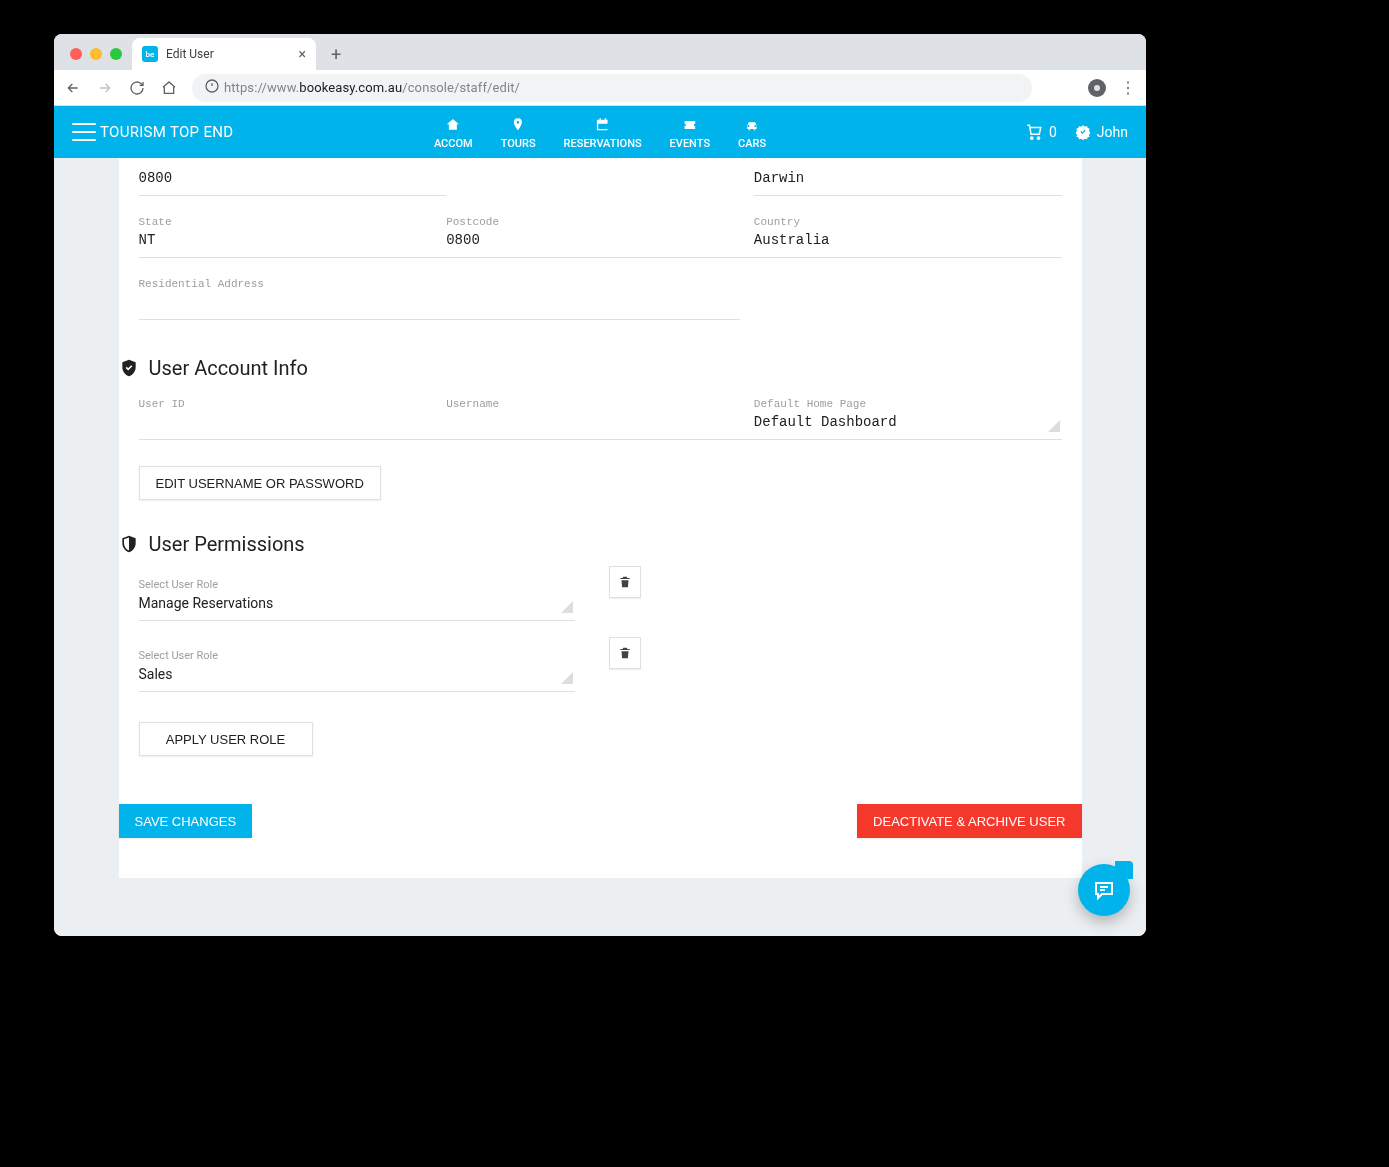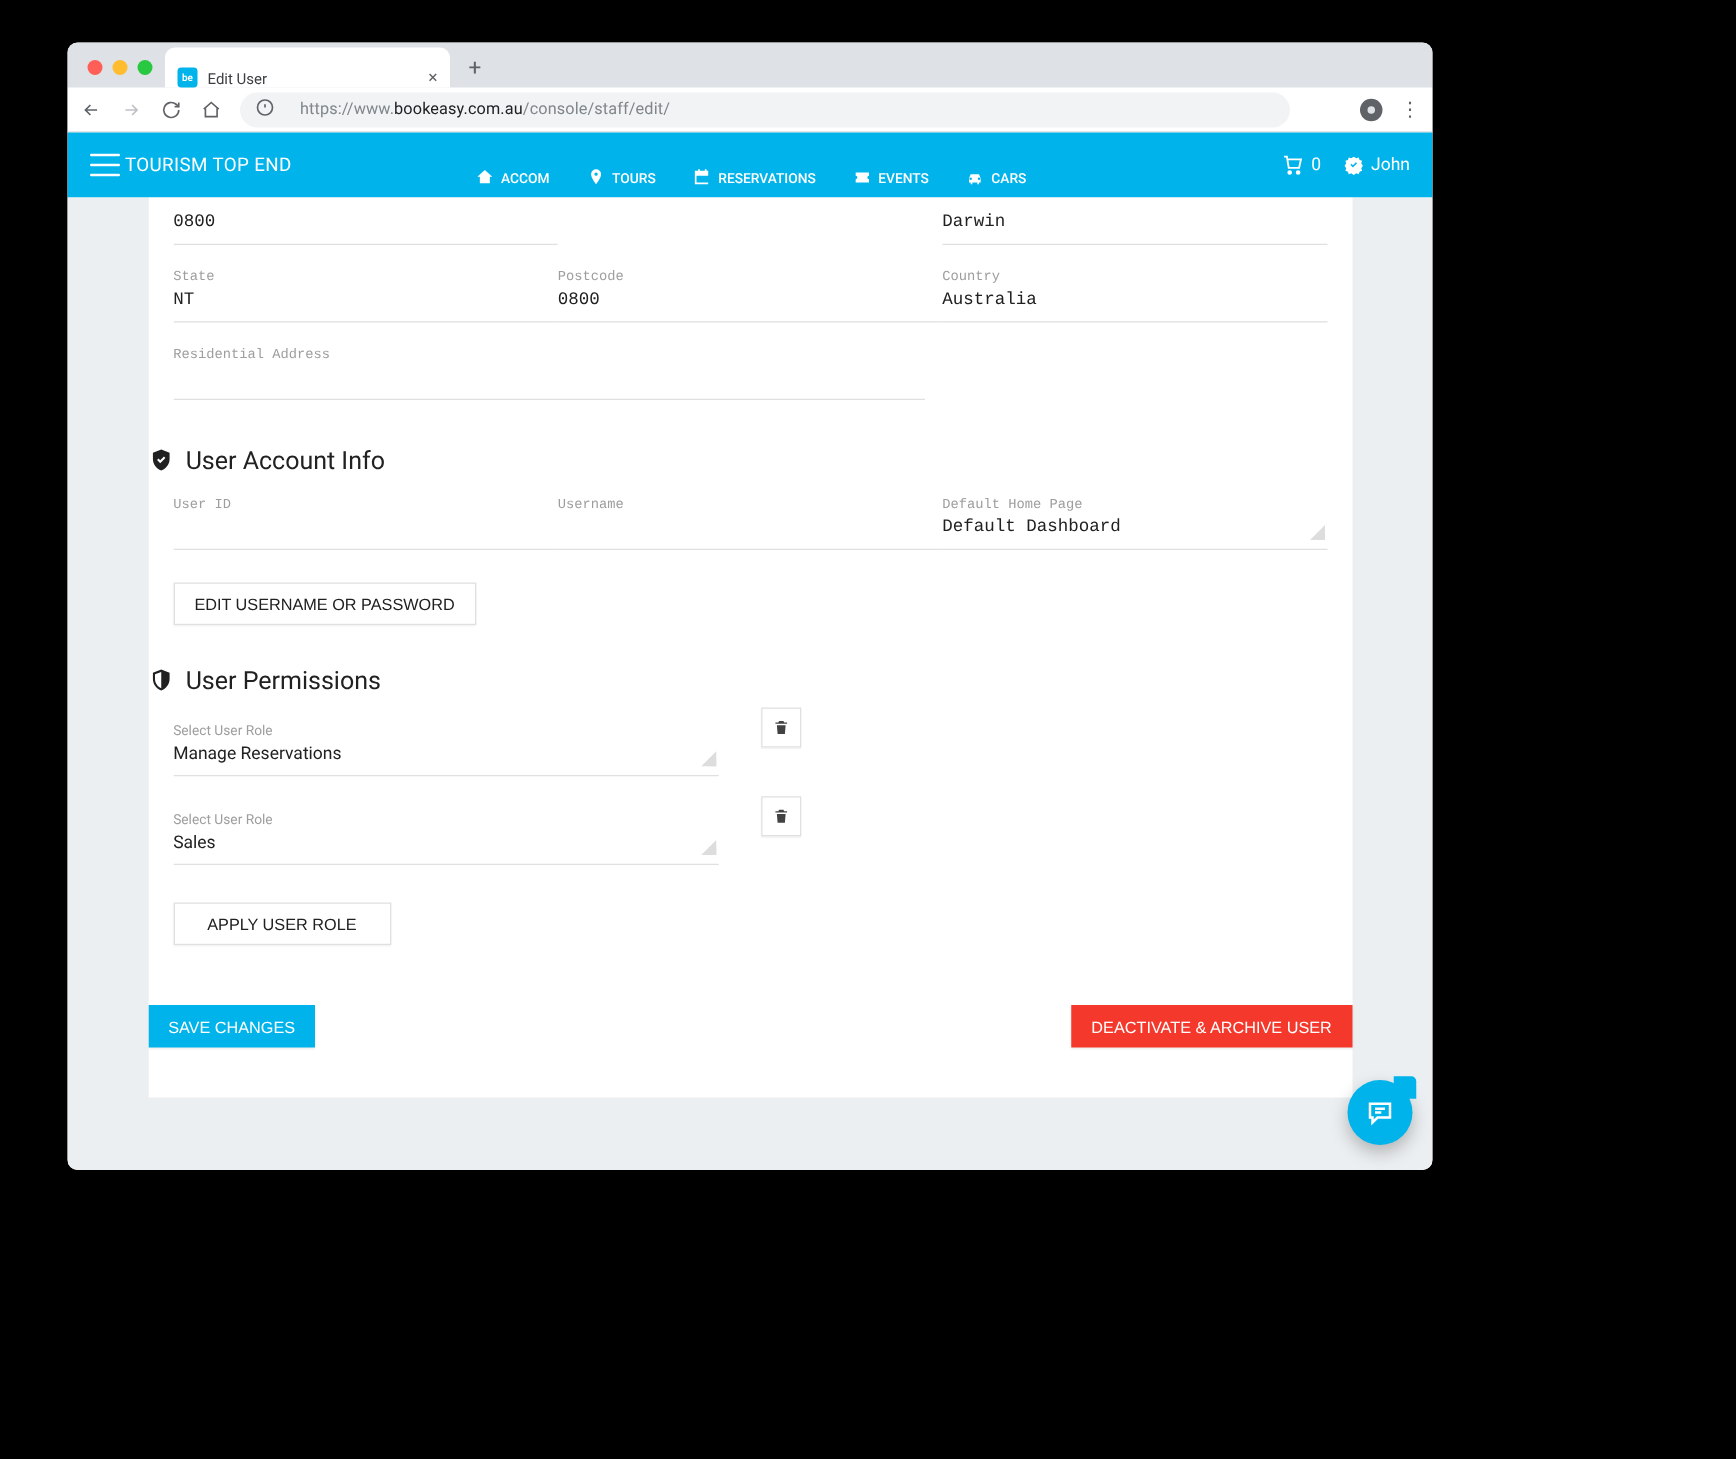--- a/index.html
+++ b/index.html
@@ -18,46 +18,46 @@
     border-radius: 8px;
     box-shadow: 0 18px 40px rgba(0,0,0,.35);
     overflow: hidden;
     display: flex; flex-direction: column;
   }
   .tab-strip { height: 36px; background: #dee1e6; display:flex; align-items:flex-end; padding-left: 10px; position:relative;}
   .traffic-lights { display:flex; gap:8px; align-items:center; margin: 0 10px 10px 6px; }
   .tl { width:12px; height:12px; border-radius:50%; }
   .tl.red{background:#ff5f57;} .tl.yellow{background:#febc2e;} .tl.green{background:#28c840;}
   .tab {
-    background:#fff; height:32px; width:228px; border-top-left-radius:8px; border-top-right-radius:8px;
-    display:flex; align-items:flex-end; padding:0 10px; font-size:12px; color:#3c4043; gap:8px; position:relative;
+    background:#fff; height:32px; width:184px; border-top-left-radius:8px; border-top-right-radius:8px;
+    display:flex; align-items:center; padding:0 10px; font-size:12px; color:#3c4043; gap:8px; position:relative;
   }
   .tab .favicon{width:16px;height:16px;background:#00b4eb;border-radius:3px;display:flex;align-items:center;justify-content:center;color:#fff;font-size:8px;font-weight:600;}
   .tab .close-x{margin-left:auto;color:#5f6368;font-size:14px;}
   .newtab{width:28px;height:28px;display:flex;align-items:center;justify-content:center;color:#5f6368;font-size:18px;margin-left:6px;margin-bottom:2px;}
   .addr-bar{height:36px;background:#fff;display:flex;align-items:center;padding:0 10px;gap:14px;border-bottom:1px solid #e0e0e0;}
   .addr-bar .nav-ico{width:18px;height:18px;display:flex;align-items:center;justify-content:center;color:#5f6368;}
   .addr-bar .nav-ico.dis{color:#bdc1c6;}
   .addr-bar svg{width:16px;height:16px;}
-  .omnibox{flex:0 0 auto; width:840px;height:28px;background:#f1f3f4;border-radius:14px;display:flex;align-items:center;padding:0 12px;gap:20px;font-size:13px;color:#202124;}
+  .omnibox{flex:0 0 auto; width:840px;height:28px;background:#f1f3f4;border-radius:14px;display:flex;align-items:center;padding:0 12px;gap:4px;font-size:13px;color:#202124;}
   .omnibox .lock{color:#5f6368;}
   .omnibox .url{letter-spacing:.1px;}
   .omnibox .url .host{color:#202124;}
   .omnibox .url .dim{color:#80868b;}
   .addr-right{margin-left:auto;display:flex;align-items:center;gap:14px;}
   .avatar-dot{width:18px;height:18px;border-radius:50%;background:#5f6368;display:flex;align-items:center;justify-content:center;}
   .avatar-dot .inner{width:6px;height:6px;border-radius:50%;background:#dee1e6;}
   .kebab{color:#5f6368;font-size:16px;}
 
   .app-header{height:52px;background:#00b4eb;display:flex;align-items:center;color:#fff;padding:0 18px;gap:4px;}
   .menu-icon{width:24px;height:18px;display:flex;flex-direction:column;justify-content:space-between;}
   .menu-icon span{height:2px;background:#fff;border-radius:1px;}
   .brand{font-size:15px;font-weight:400;letter-spacing:.3px;}
   .topnav{position:absolute;left:50%;transform:translateX(-50%);display:flex;gap:28px;align-items:flex-end;height:52px;}
-  .topnav .item{display:flex;flex-direction:row;align-items:center;gap:4px;font-size:11px;font-weight:500;padding-bottom:8px;}
+  .topnav .item{display:flex;flex-direction:column;align-items:center;gap:4px;font-size:11px;font-weight:500;padding-bottom:8px;}
   .topnav .ico{width:18px;height:16px;}
   .hdr-right{margin-left:auto;display:flex;align-items:center;gap:18px;font-size:14px;}
   .cart{display:flex;align-items:center;gap:6px;}
   .user-chip{display:flex;align-items:center;gap:6px;}
 
   .page{flex:1;background:#eceff1;overflow:hidden;position:relative;}
   .card{background:#fff;margin:0 auto;width:963px;position:relative;top:0;padding-bottom:30px;}
   .row{display:flex;padding:0 20px 8px;font-family:Liberation Mono, monospace;}
   .field{flex:1;min-width:0;padding-top:12px;}
   .field .lbl{font-size:11px;color:#9e9e9e;margin-bottom:4px;display:block;}

